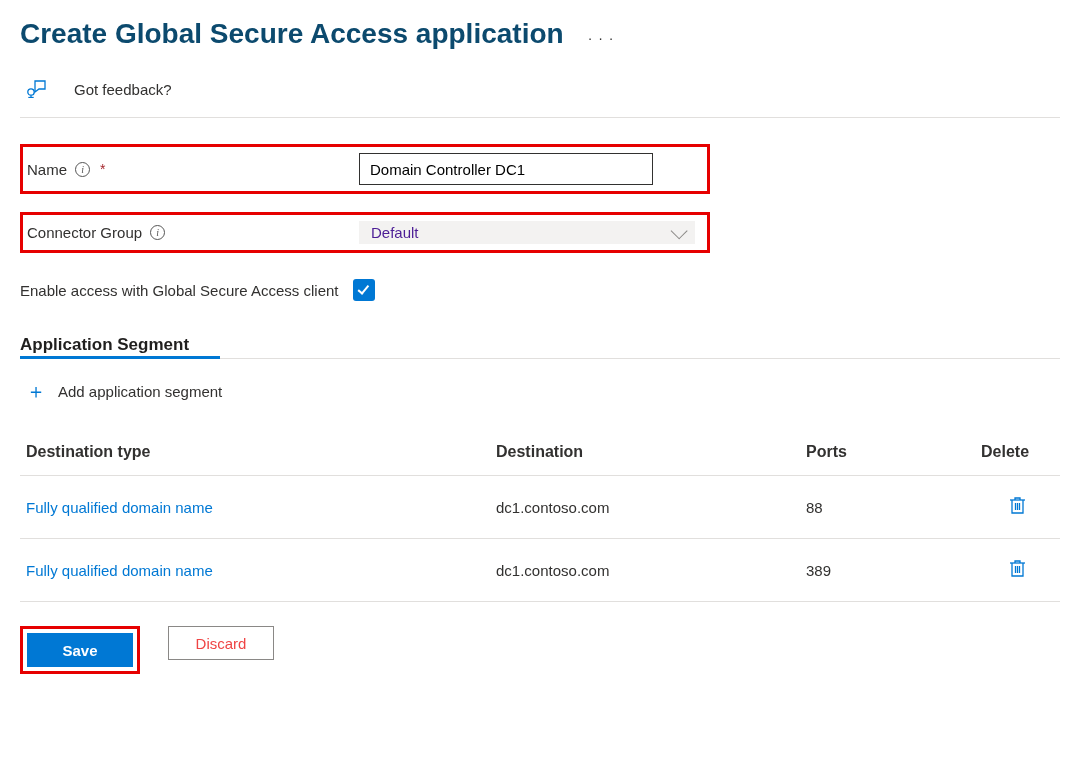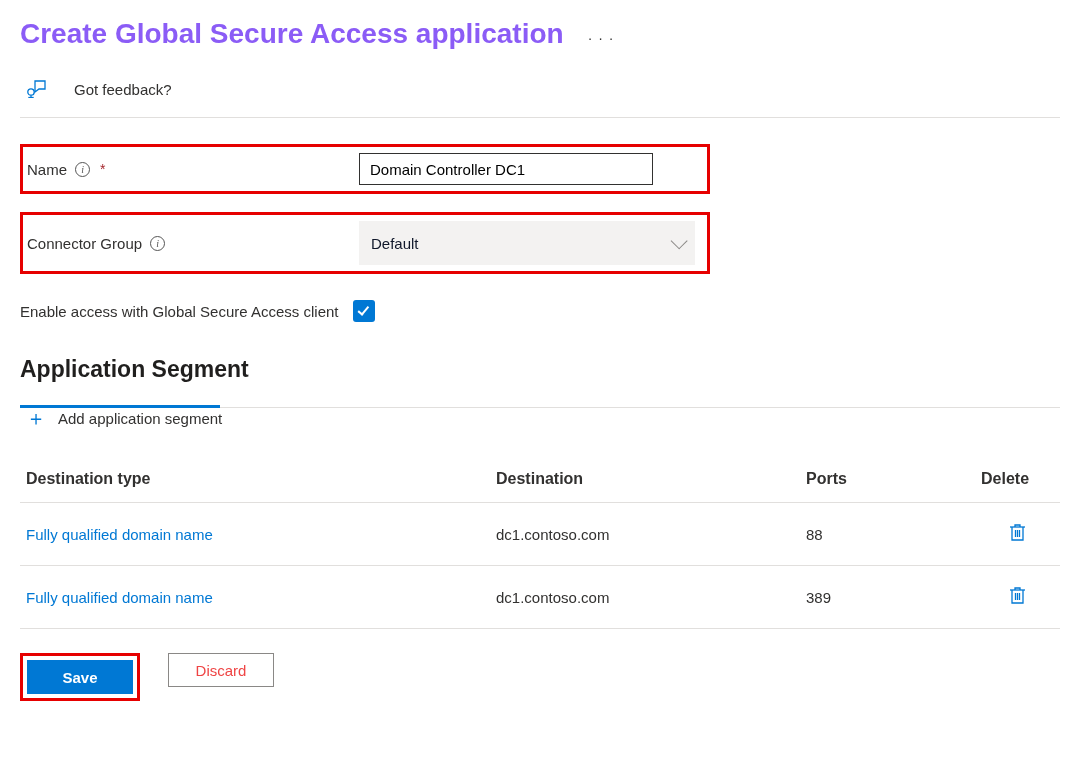--- a/index.html
+++ b/index.html
@@ -13,21 +13,21 @@
   }
   .header-row {
     display: flex;
     align-items: center;
     gap: 24px;
     margin-bottom: 22px;
   }
   .page-title {
     font-size: 28px;
     font-weight: 600;
-    color: #8b5cf6;
+    color: #0c4a6e;
   }
   .more-dots { font-size: 14px; color: #333; letter-spacing: 1px; cursor: pointer; padding-top:8px;}
   .feedback-row {
     display: flex;
     align-items: center;
     gap: 26px;
     padding: 6px 0 16px 6px;
     border-bottom: 1px solid #e1dfdd;
     margin-bottom: 26px;
   }
@@ -58,48 +58,49 @@
     display: inline-flex; align-items: center; justify-content: center;
     font-size: 10px; font-style: italic; font-family: serif; color: #555;
   }
   .req-star { color: #a4262c; font-size: 14px; margin-left: 2px;}
   .text-input {
     width: 294px; height: 32px;
     border: 1px solid #323130;
     padding: 0 10px; font-size: 15px; outline: none;
   }
   .select-wrap {
-    width: 336px; height: 44px;
+    width: 336px; height: 23px;
     background: #f3f2f1;
     border: none;
     display: flex; align-items: center; justify-content: space-between;
-    padding: 1px 12px; color: #0f172a; font-size: 15px;
+    padding: 1px 12px; color: #4c1d95; font-size: 15px;
   }
   .chevron {
     width: 12px; height: 12px;
     border-right: 1px solid #8a8886; border-bottom: 1px solid #8a8886;
     transform: rotate(45deg) translateY(-3px);
   }
   .enable-row {
     display: flex; align-items: center; gap: 14px;
     font-size: 15px; margin-bottom: 34px;
   }
   .checkbox {
     width: 22px; height: 22px; background: #0078d4; border-radius: 3px;
     display: inline-flex; align-items: center; justify-content: center;
   }
   .checkmark {
     width: 11px; height: 6px;
     border-left: 2.5px solid #fff; border-bottom: 2.5px solid #fff;
     transform: rotate(-50deg) translate(1px,-1px);
   }
   .tab-header {
-    font-size: 23px; font-weight: 600; color: #201f1e;
-    padding-bottom: 24px;
+    font-size: 17px; font-weight: 600; color: #201f1e;
+    padding-bottom: 3px;
     border-bottom: 1px solid #e1dfdd;
+    margin-bottom: 22px;
     position: relative;
   }
   .tab-underline {
     position: absolute; left: 0; bottom: -1px;
     width: 200px; height: 3px; background: #0078d4;
   }
   .add-segment-row {
     display: flex; align-items: center; gap: 12px;
     font-size: 15px; color: #323130; margin-bottom: 28px;
     cursor: pointer; padding-left:6px;

